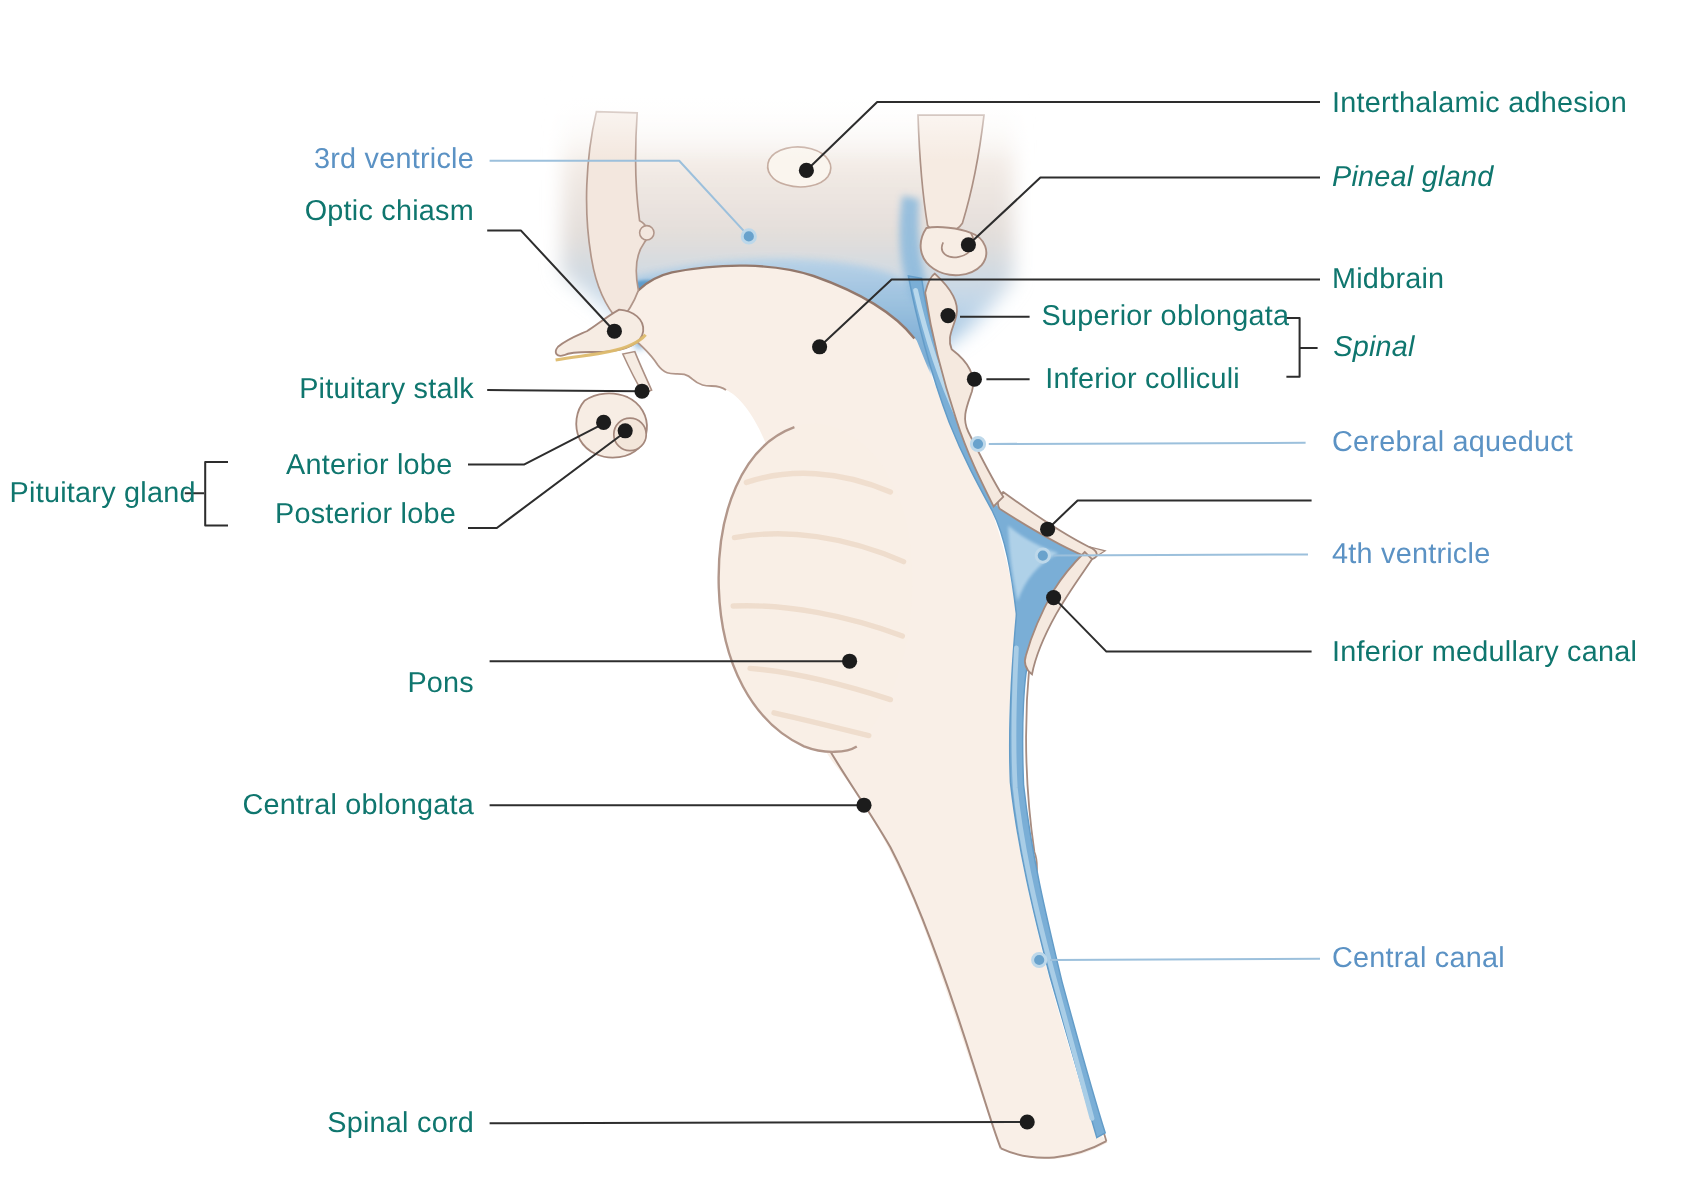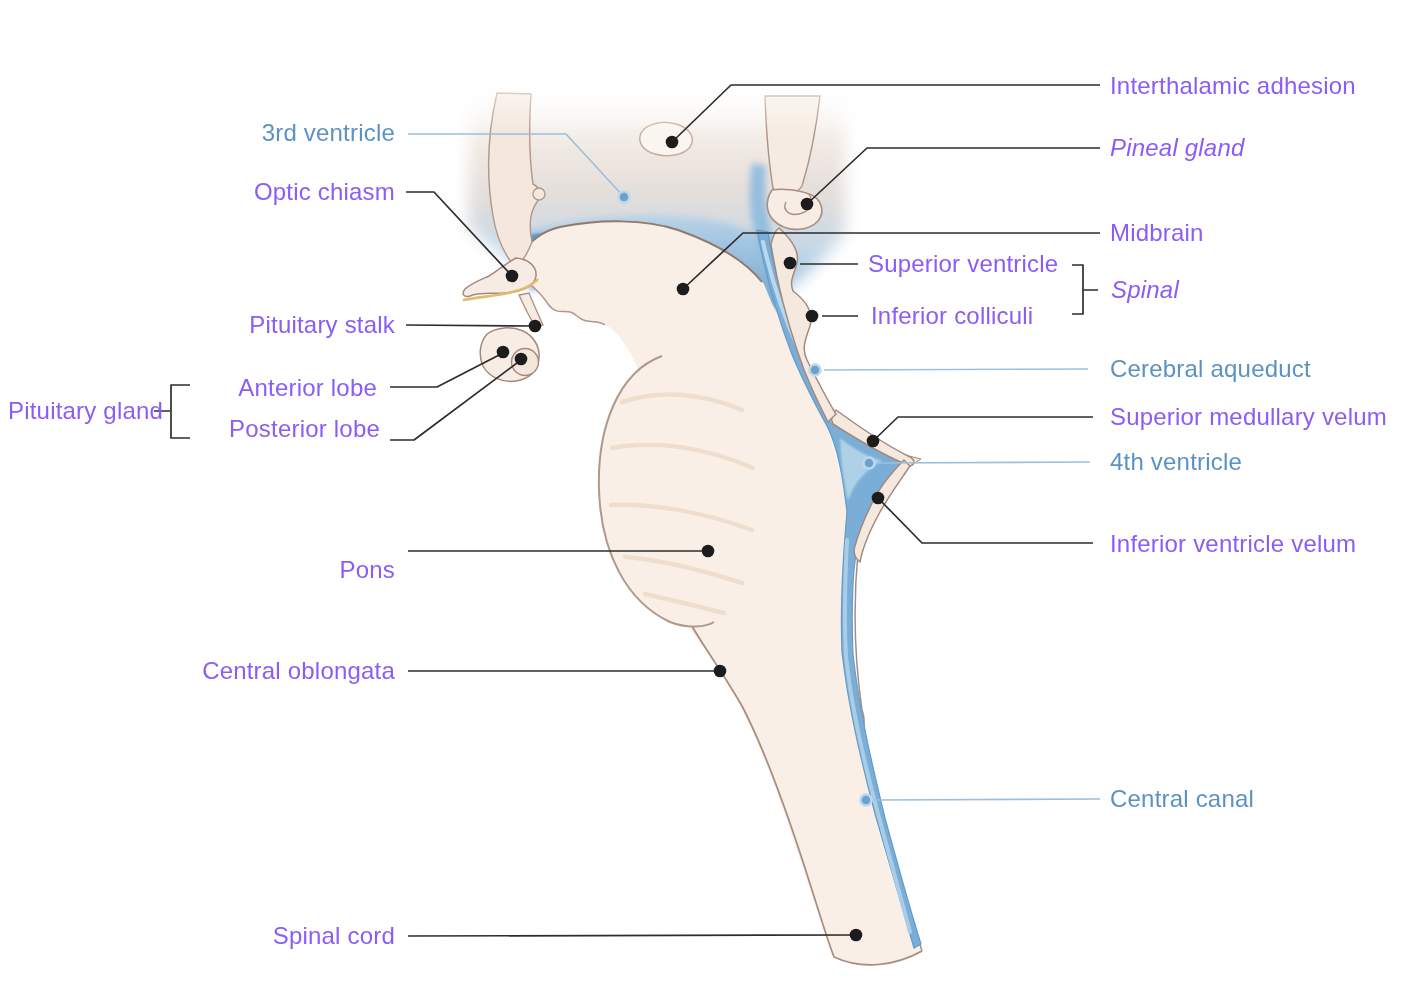--- a/index.html
+++ b/index.html
@@ -1,19 +1,19 @@
 <!DOCTYPE html>
 <html><head>
 <meta charset="utf-8">
 <style>
   html,body{margin:0;padding:0;background:#ffffff;}
   #stage{position:relative;width:1414px;height:1000px;background:#ffffff;overflow:hidden;
          font-family:"Liberation Sans","DejaVu Sans",sans-serif;}
   #art{position:absolute;left:0;top:0;width:1414px;height:1000px;}
-  .lbl{position:absolute;font-size:24px;color:#8b5cf6;white-space:nowrap;transform:translateY(-50%);letter-spacing:.2px;}
+  .lbl{position:absolute;font-size:24px;color:#0f766e;white-space:nowrap;transform:translateY(-50%);letter-spacing:.2px;}
   .ral{right:1019px;text-align:right;}
   .lal{text-align:left;}
   .blue{color:#5b92c4;text-align:right;}
   .it{font-style:italic;}
 </style>
 </head>
 <body>
 
 <div id="stage">
 
@@ -169,34 +169,33 @@
   </g>
   <g fill="#69a2cc" stroke="#bdd8ea" stroke-width="2.5">
     <circle cx="624" cy="197" r="5.5"></circle>
         <circle cx="815" cy="370" r="5.5"></circle>
     <circle cx="869" cy="463" r="5.5"></circle>
         <circle cx="866" cy="800" r="5.5"></circle>
   </g>
 </svg>
 
 <div class="lbl ral blue" style="top:133px">3rd ventricle</div>
-<div class="lbl ral" style="top:192px">Optic chiasm</div>
+<div class="lbl ral" style="top:176px">Optic chiasm</div>
 <div class="lbl ral" style="top:325px">Pituitary stalk</div>
 <div class="lbl" style="right:1037px;top:388px;text-align:left">Anterior lobe</div>
 <div class="lbl" style="right:1034px;top:429px;text-align:center">Posterior lobe</div>
 <div class="lbl lal" style="left:8px;top:411px">Pituitary gland</div>
 <div class="lbl ral" style="top:570px">Pons</div>
 <div class="lbl ral" style="top:671px">Central oblongata</div>
 <div class="lbl ral" style="top:936px">Spinal cord</div>
 
 <div class="lbl lal" style="left:1110px;top:86px">Interthalamic adhesion</div>
 <div class="lbl lal it" style="left:1110px;top:148px">Pineal gland</div>
 <div class="lbl lal" style="left:1110px;top:233px">Midbrain</div>
-<div class="lbl lal" style="left:868px;top:264px">Superior ventricle</div>
+<div class="lbl lal" style="left:868px;top:264px">Superior oblongata</div>
 <div class="lbl lal it" style="left:1111px;top:290px">Spinal</div>
 <div class="lbl lal" style="left:871px;top:316px">Inferior colliculi</div>
 <div class="lbl lal blue" style="left:1110px;top:369px">Cerebral aqueduct</div>
-<div class="lbl lal" style="left:1110px;top:417px">Superior medullary velum</div>
 <div class="lbl lal blue" style="left:1110px;top:462px">4th ventricle</div>
-<div class="lbl lal" style="left:1110px;top:544px">Inferior ventricle velum</div>
+<div class="lbl lal" style="left:1110px;top:544px">Inferior medullary canal</div>
 <div class="lbl lal blue" style="left:1110px;top:799px">Central canal</div>
 
 </div>
 
 </body></html>

